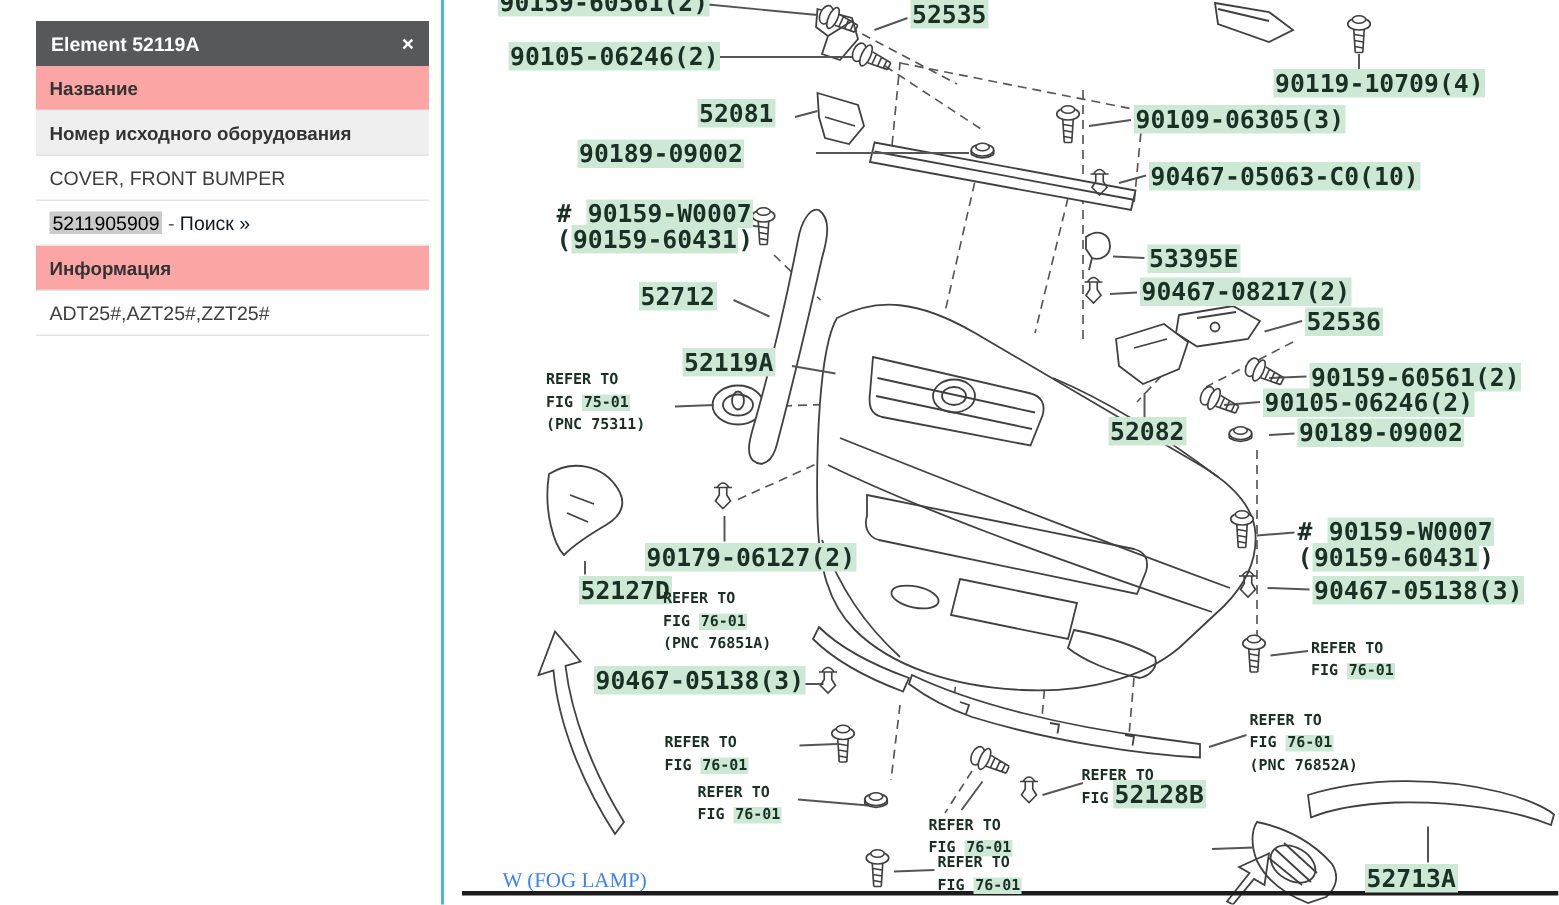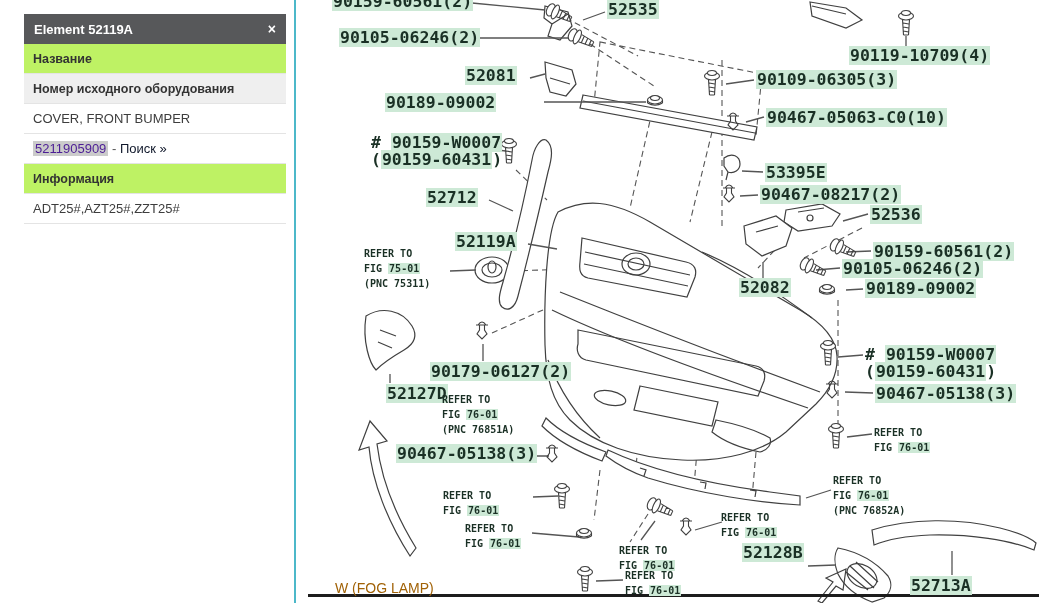--- a/index.html
+++ b/index.html
@@ -8,40 +8,40 @@
     font-family:"Liberation Sans",sans-serif;
   }
   
   .panel{position:absolute;left:24px;top:14px;width:262px;background:#fff;}
   .panel-h{height:30px;background:#57585a;color:#fff;display:flex;align-items:center;
     padding:0 10px;font-size:13px;font-weight:bold;}
   .panel-h .close{margin-left:auto;font-size:14px;font-weight:bold;cursor:pointer;}
   .row{min-height:29px;display:flex;align-items:center;padding:0 9px;
     border-bottom:1px solid #e4e4e4;font-size:12.5px;}
   .row.sec{font-weight:bold;color:#333;}
-  .row.green{background:#bef264;}
+  .row.green{background:#fca5a5;}
   .row.gray{background:#efefef;}
   .row.val{color:#3d3d3d;font-size:13px;}
-  .oem-num{background:#cbcbcb;color:#4c1d95;padding:0 2px;}
+  .oem-num{background:#cbcbcb;color:#000000;padding:0 2px;}
   .sep{color:#555;white-space:pre;}
   .search-link{color:#0f172a;cursor:pointer;}
   
   .vborder{position:absolute;left:294px;top:0;width:2px;height:603px;background:#4cb8c9;}
   .diagram{position:absolute;left:0;top:0;width:1039px;height:603px;}
   .diagram svg{position:absolute;left:0;top:0;}
   .labels{position:absolute;left:0;top:0;width:1039px;height:603px;pointer-events:none;}
   .label{position:absolute;font-family:"DejaVu Sans Mono","Liberation Mono",monospace;
     font-weight:bold;color:#1a3025;white-space:nowrap;pointer-events:auto;}
   .label .ln{line-height:17px;height:17px;}
   .label.num{font-size:16.5px;}
   .label.ref{font-size:10px;}
   .label.ref .ln{line-height:15px;height:15px;}
   .label .hl{background:#cde9d6;padding:0 1px;}
-  .label.note{font-family:Liberation Sans, sans-serif;font-weight:normal;
-    font-size:14px;color:#a16207;}
+  .label.note{font-family:Liberation Serif, serif;font-weight:normal;
+    font-size:14px;color:#3b82f6;}
   .label.note .ln{line-height:16px;height:16px;}
 </style>
 </head>
 <body>
 
 <div class="diagram">
   <svg width="1039" height="603" viewBox="0 0 1039 603">
     <defs>
       <g id="g-boltv" stroke="#404040" stroke-width="1.1" fill="#fff">
         <ellipse cx="0" cy="2" rx="7.5" ry="4"></ellipse>
@@ -273,21 +273,21 @@
         <div class="ln"><span>FIG </span><span class="hl">76-01</span></div>
       </div>
       <div class="label ref" style="left: 619px; top: 543px;">
         <div class="ln"><span>REFER TO</span></div>
         <div class="ln"><span>FIG </span><span class="hl">76-01</span></div>
       </div>
       <div class="label ref" style="left: 625px; top: 568px;">
         <div class="ln"><span>REFER TO</span></div>
         <div class="ln"><span>FIG </span><span class="hl">76-01</span></div>
       </div>
-      <div class="label num" style="left: 742px; top: 544px;">
+      <div class="label num" style="left: 742px; top: 521px;">
         <div class="ln"><span class="hl">52128B</span></div>
       </div>
       <div class="label num" style="left: 910px; top: 577px;">
         <div class="ln"><span class="hl">52713A</span></div>
       </div>
       <div class="label note" style="left: 335px; top: 580px;">
         <div class="ln"><span>W (FOG LAMP)</span></div>
       </div>
     </div>
 </div>

